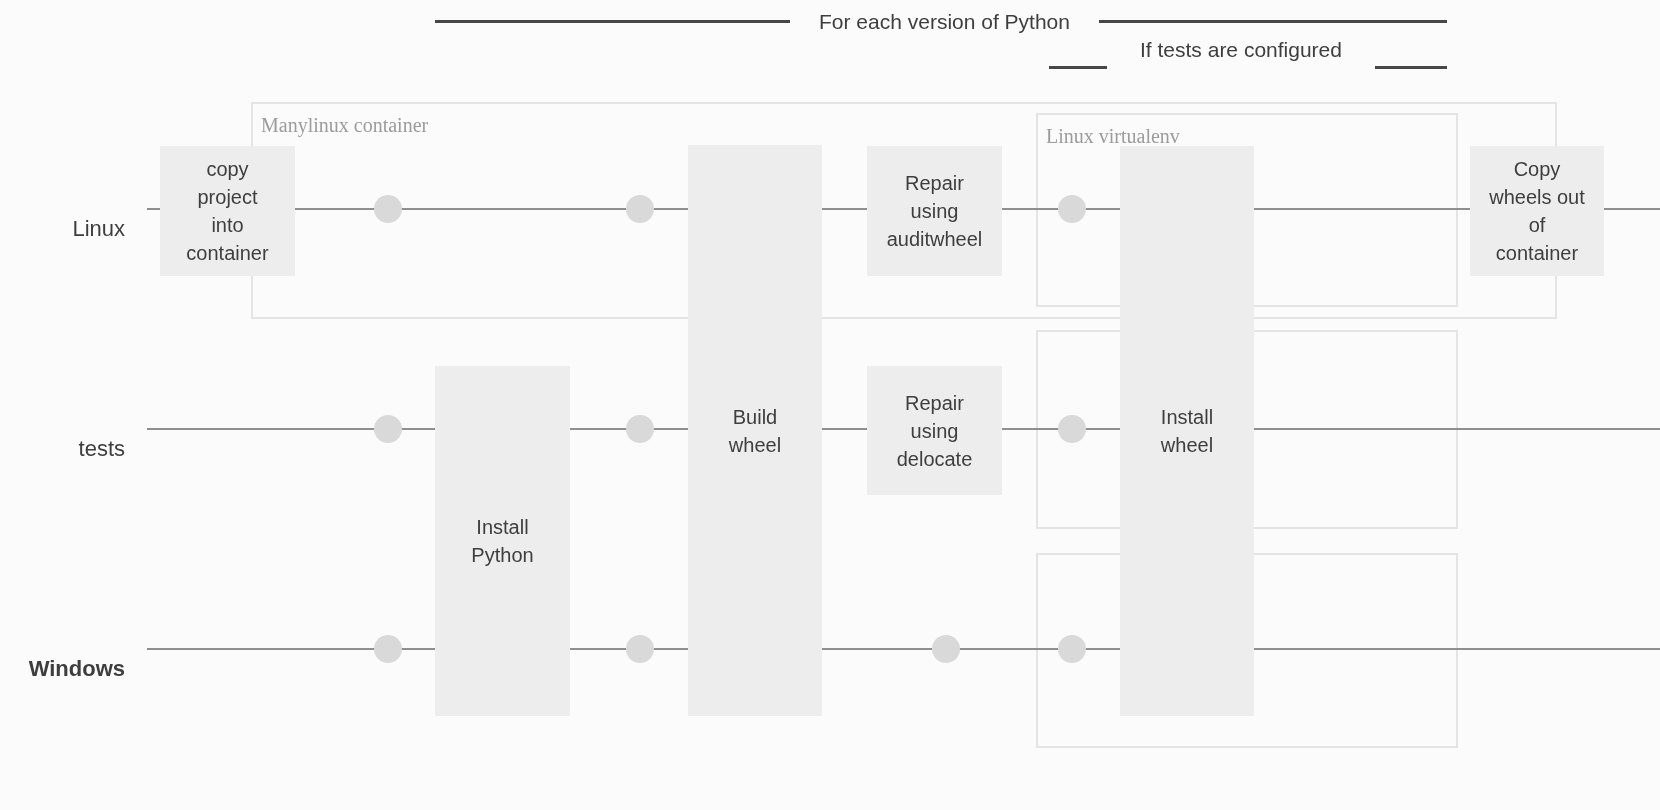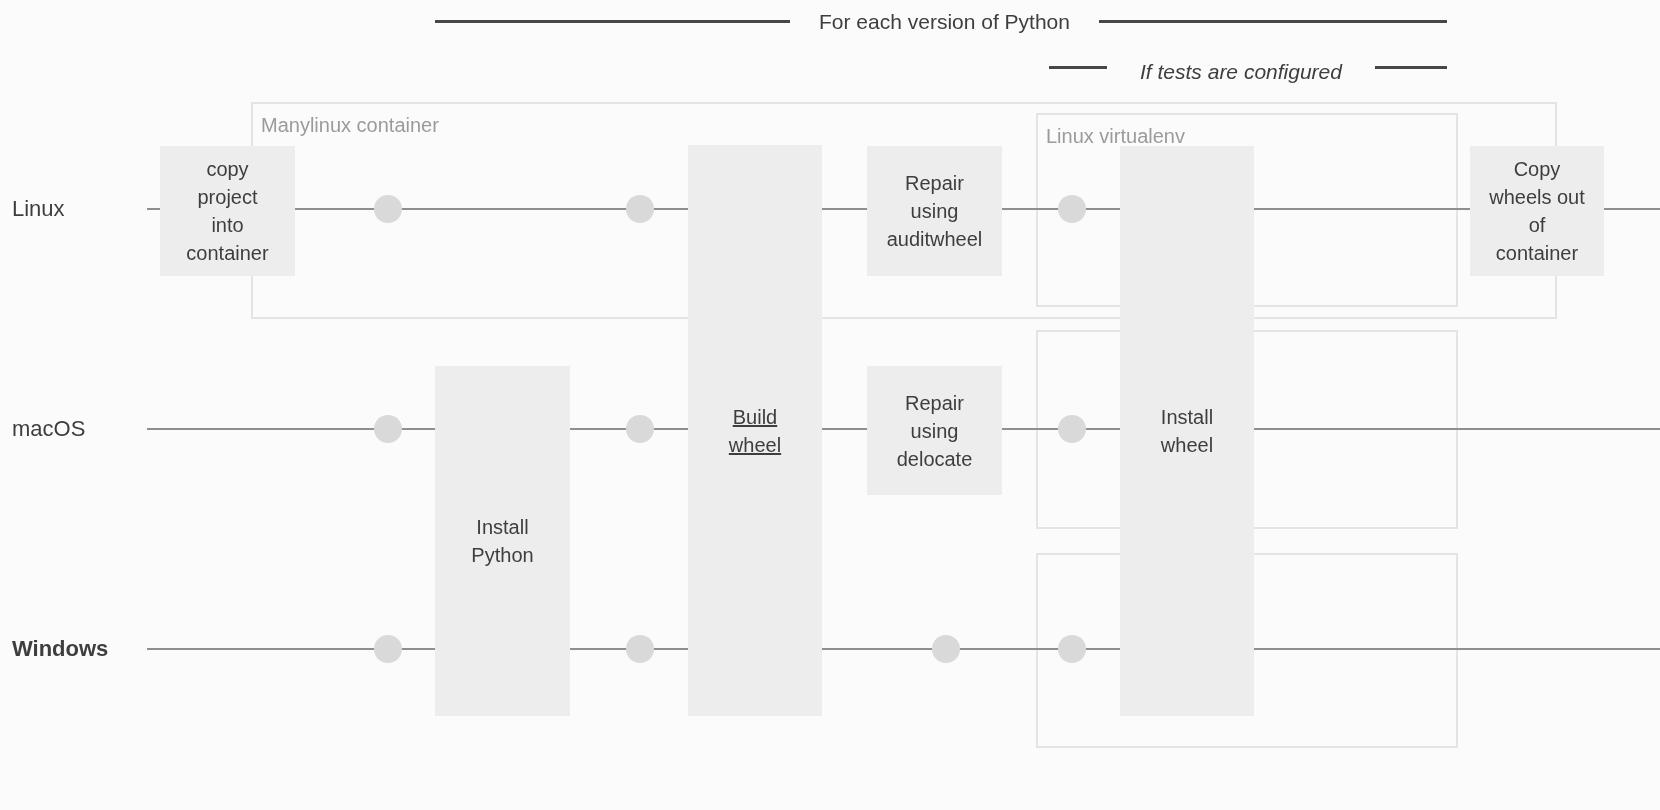--- a/index.html
+++ b/index.html
@@ -28,21 +28,21 @@
   .bl-b2 { left: 1375px; top: 66px; width: 72px;  }
 
   .bracket-label {
     position: absolute;
     color: #3e3e3e;
     font-size: 21px;
     line-height: 28px;
     text-align: center;
   }
   .bk-for-each { left: 790px;  top: 8px;  width: 309px; }
-  .bk-if-tests { left: 1107px; top: 58px; width: 268px; font-style: italic; }
+  .bk-if-tests { left: 1107px; top: 36px; width: 268px; }
 
   
   .group-box {
     position: absolute;
     border: 2px solid #e4e4e4;
     box-sizing: border-box;
     background: transparent;
   }
   .gb-manylinux     { left: 251px;  top: 102px; width: 1306px; height: 217px; }
   .gb-testv-linux   { left: 1036px; top: 113px; width: 422px;  height: 194px; }
@@ -50,43 +50,45 @@
   .gb-testv-windows { left: 1036px; top: 553px; width: 422px;  height: 195px; }
 
   .group-label {
     position: absolute;
     left: 8px;
     top: 6px;
     color: #9b9b9b;
     font-size: 20px;
     line-height: 30px;
     white-space: nowrap;
+    font-family: Liberation Serif, serif;
   }
 
   
   .lane-line {
     position: absolute;
     left: 147px;
     width: 1513px;
     height: 2px;
     background: #8f8f8f;
   }
   .ll-linux   { top: 208px; }
   .ll-macos   { top: 428px; }
   .ll-windows { top: 648px; }
 
   .lane-label {
     position: absolute;
-    left: 12px;
+    left: 0;
     width: 125px;
     height: 28px;
     color: #3e3e3e;
     font-size: 22px;
     line-height: 28px;
-    text-align: left;
+    text-align: right;
+    margin-top: 20px;
   }
   .lb-linux   { top: 195px; }
   .lb-macos   { top: 415px; }
   .lb-windows { top: 635px; font-weight: bold; }
 
   
   .step {
     position: absolute;
     background: #ededed;
     color: #3e3e3e;
@@ -94,21 +96,21 @@
     line-height: 28px;
     text-align: center;
     white-space: pre-line;
     display: flex;
     align-items: center;
     justify-content: center;
     box-sizing: border-box;
   }
   .st-copy-project      { left: 160px;  top: 146px; width: 135px; height: 130px; }
   .st-install-python    { left: 435px;  top: 366px; width: 135px; height: 350px; }
-  .st-build-wheel       { left: 688px;  top: 145px; width: 134px; height: 571px; text-decoration: underline; }
+  .st-build-wheel       { left: 688px;  top: 145px; width: 134px; height: 571px; }
   .st-repair-auditwheel { left: 867px;  top: 146px; width: 135px; height: 130px; }
   .st-repair-delocate   { left: 867px;  top: 366px; width: 135px; height: 129px; }
   .st-install-wheel     { left: 1120px; top: 146px; width: 134px; height: 570px; }
   .st-test-wheel        { left: 1299px; top: 146px; width: 134px; height: 570px; }
   .st-copy-wheels-out   { left: 1470px; top: 146px; width: 134px; height: 130px; }
 
   
   .dot {
     position: absolute;
     width: 28px;
@@ -137,21 +139,21 @@
     <div class="group-label">Linux virtualenv</div>
   </div>
   <div class="group-box gb-testv-macos"></div>
   <div class="group-box gb-testv-windows"></div>
 
   <div class="lane-line ll-linux"></div>
   <div class="lane-line ll-macos"></div>
   <div class="lane-line ll-windows"></div>
 
   <div class="lane-label lb-linux">Linux</div>
-  <div class="lane-label lb-macos">macOS</div>
+  <div class="lane-label lb-macos">tests</div>
   <div class="lane-label lb-windows">Windows</div>
 
   <div class="step st-copy-project">copy
 project
 into
 container</div>
   <div class="step st-install-python">Install
 Python</div>
   <div class="step st-build-wheel">Build
 wheel</div>

